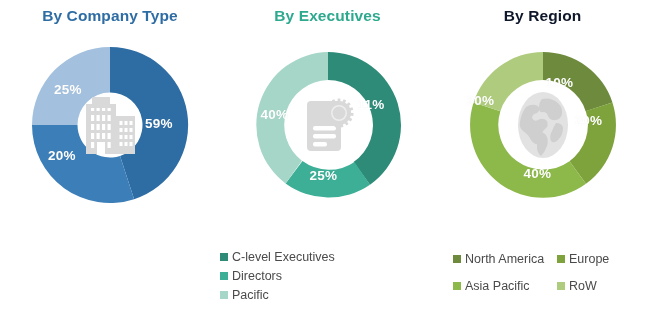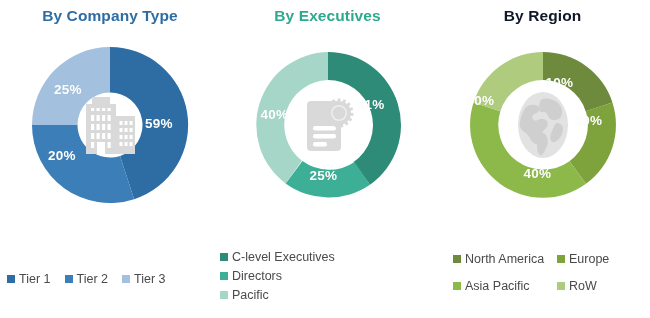--- a/index.html
+++ b/index.html
@@ -176,36 +176,20 @@
               <rect x="42.5" y="41" width="3" height="4"></rect>
               <rect x="47.5" y="41" width="3" height="4"></rect>
             <rect x="37.5" y="48" width="3" height="4"></rect>
               <rect x="42.5" y="48" width="3" height="4"></rect>
               <rect x="47.5" y="48" width="3" height="4"></rect>
           </g>
         </svg>
       </span>
     </div>
 
-    <div class="legend legend-company">
-      <div class="legend-row">
-        <span class="legend-item">
-          <span class="swatch" style="background:#2E6DA4"></span>
-          <span>Tier 1</span>
-        </span>
-        <span class="legend-item">
-          <span class="swatch" style="background:#3C7EB8"></span>
-          <span>Tier 2</span>
-        </span>
-        <span class="legend-item">
-          <span class="swatch" style="background:#A3C1DE"></span>
-          <span>Tier 3</span>
-        </span>
-      </div>
-    </div>
   </div>
 
   <div class="panel panel-designation">
     <div class="panel-title title-designation">By Executives</div>
 
     <div class="donut-wrap" style="width:152px;height:152px;margin-top:24px;">
       <svg width="152" height="152" viewBox="0 0 152 152" aria-hidden="true">
 
         <path fill="#2D8B78" d="M 76 3 A 73 73 0 0 1 117.97 135.72 L 101.51 113.06 A 45 45 0 0 0 76 31 Z"></path>
 

